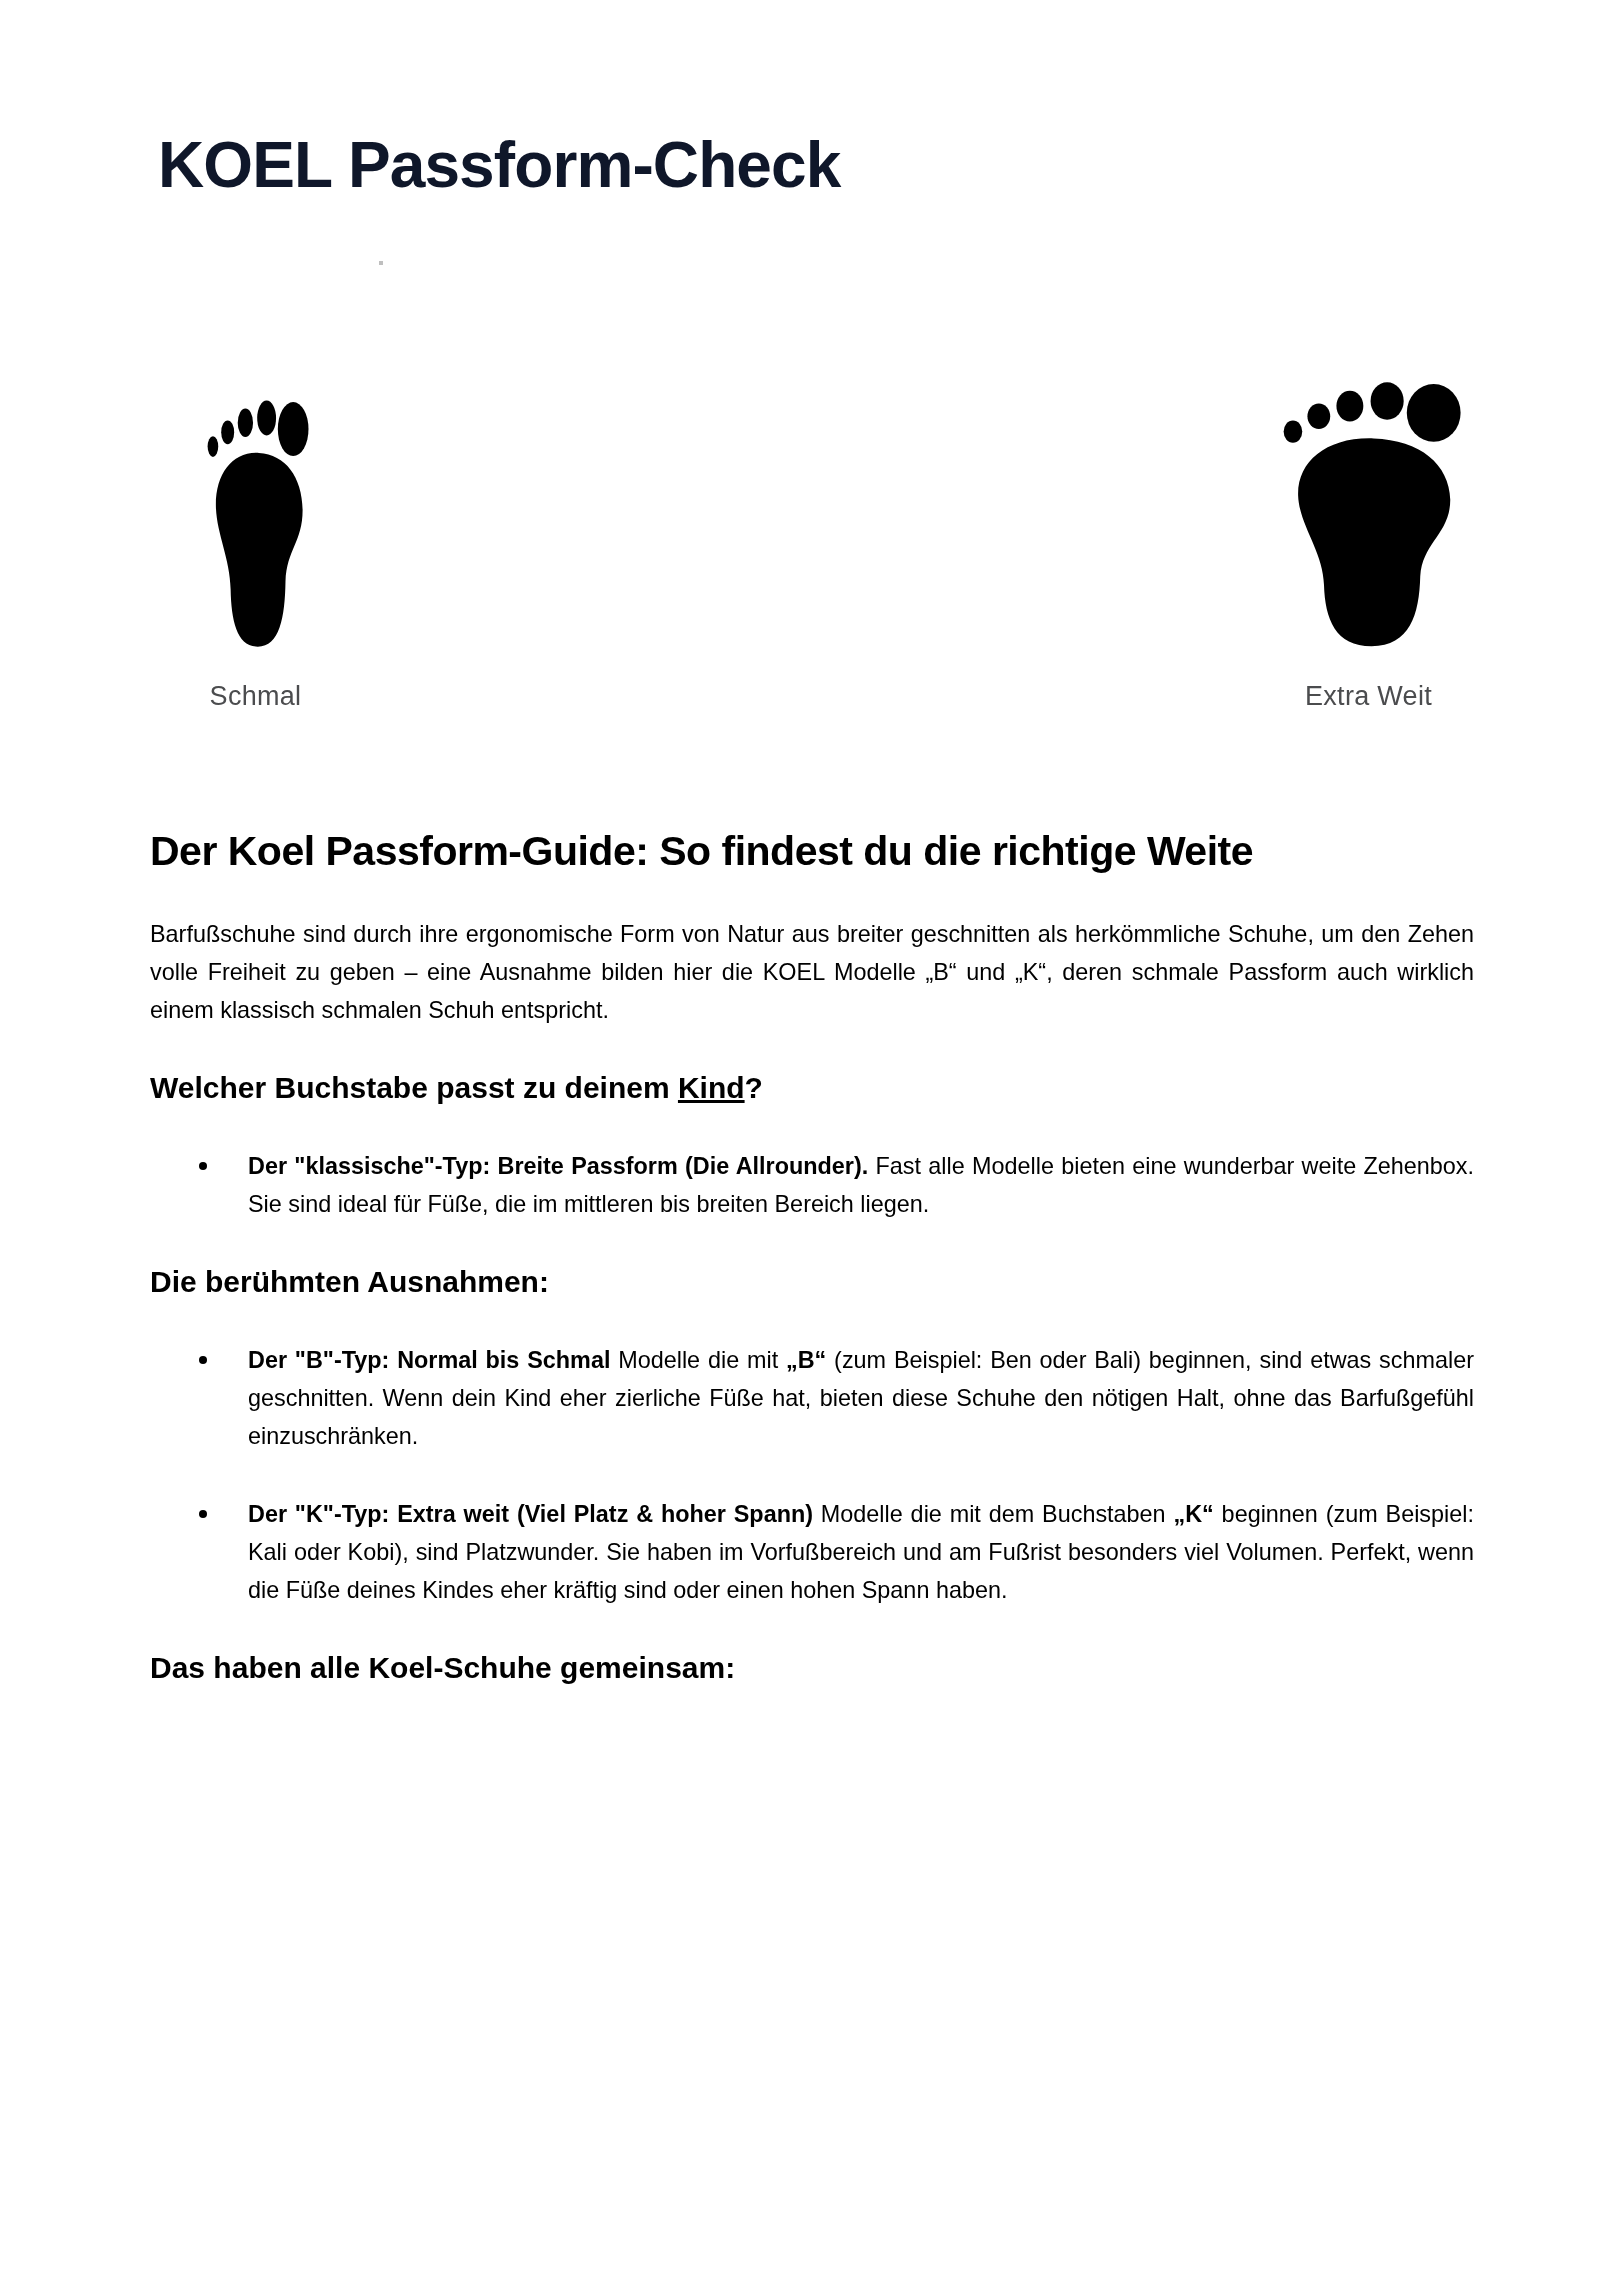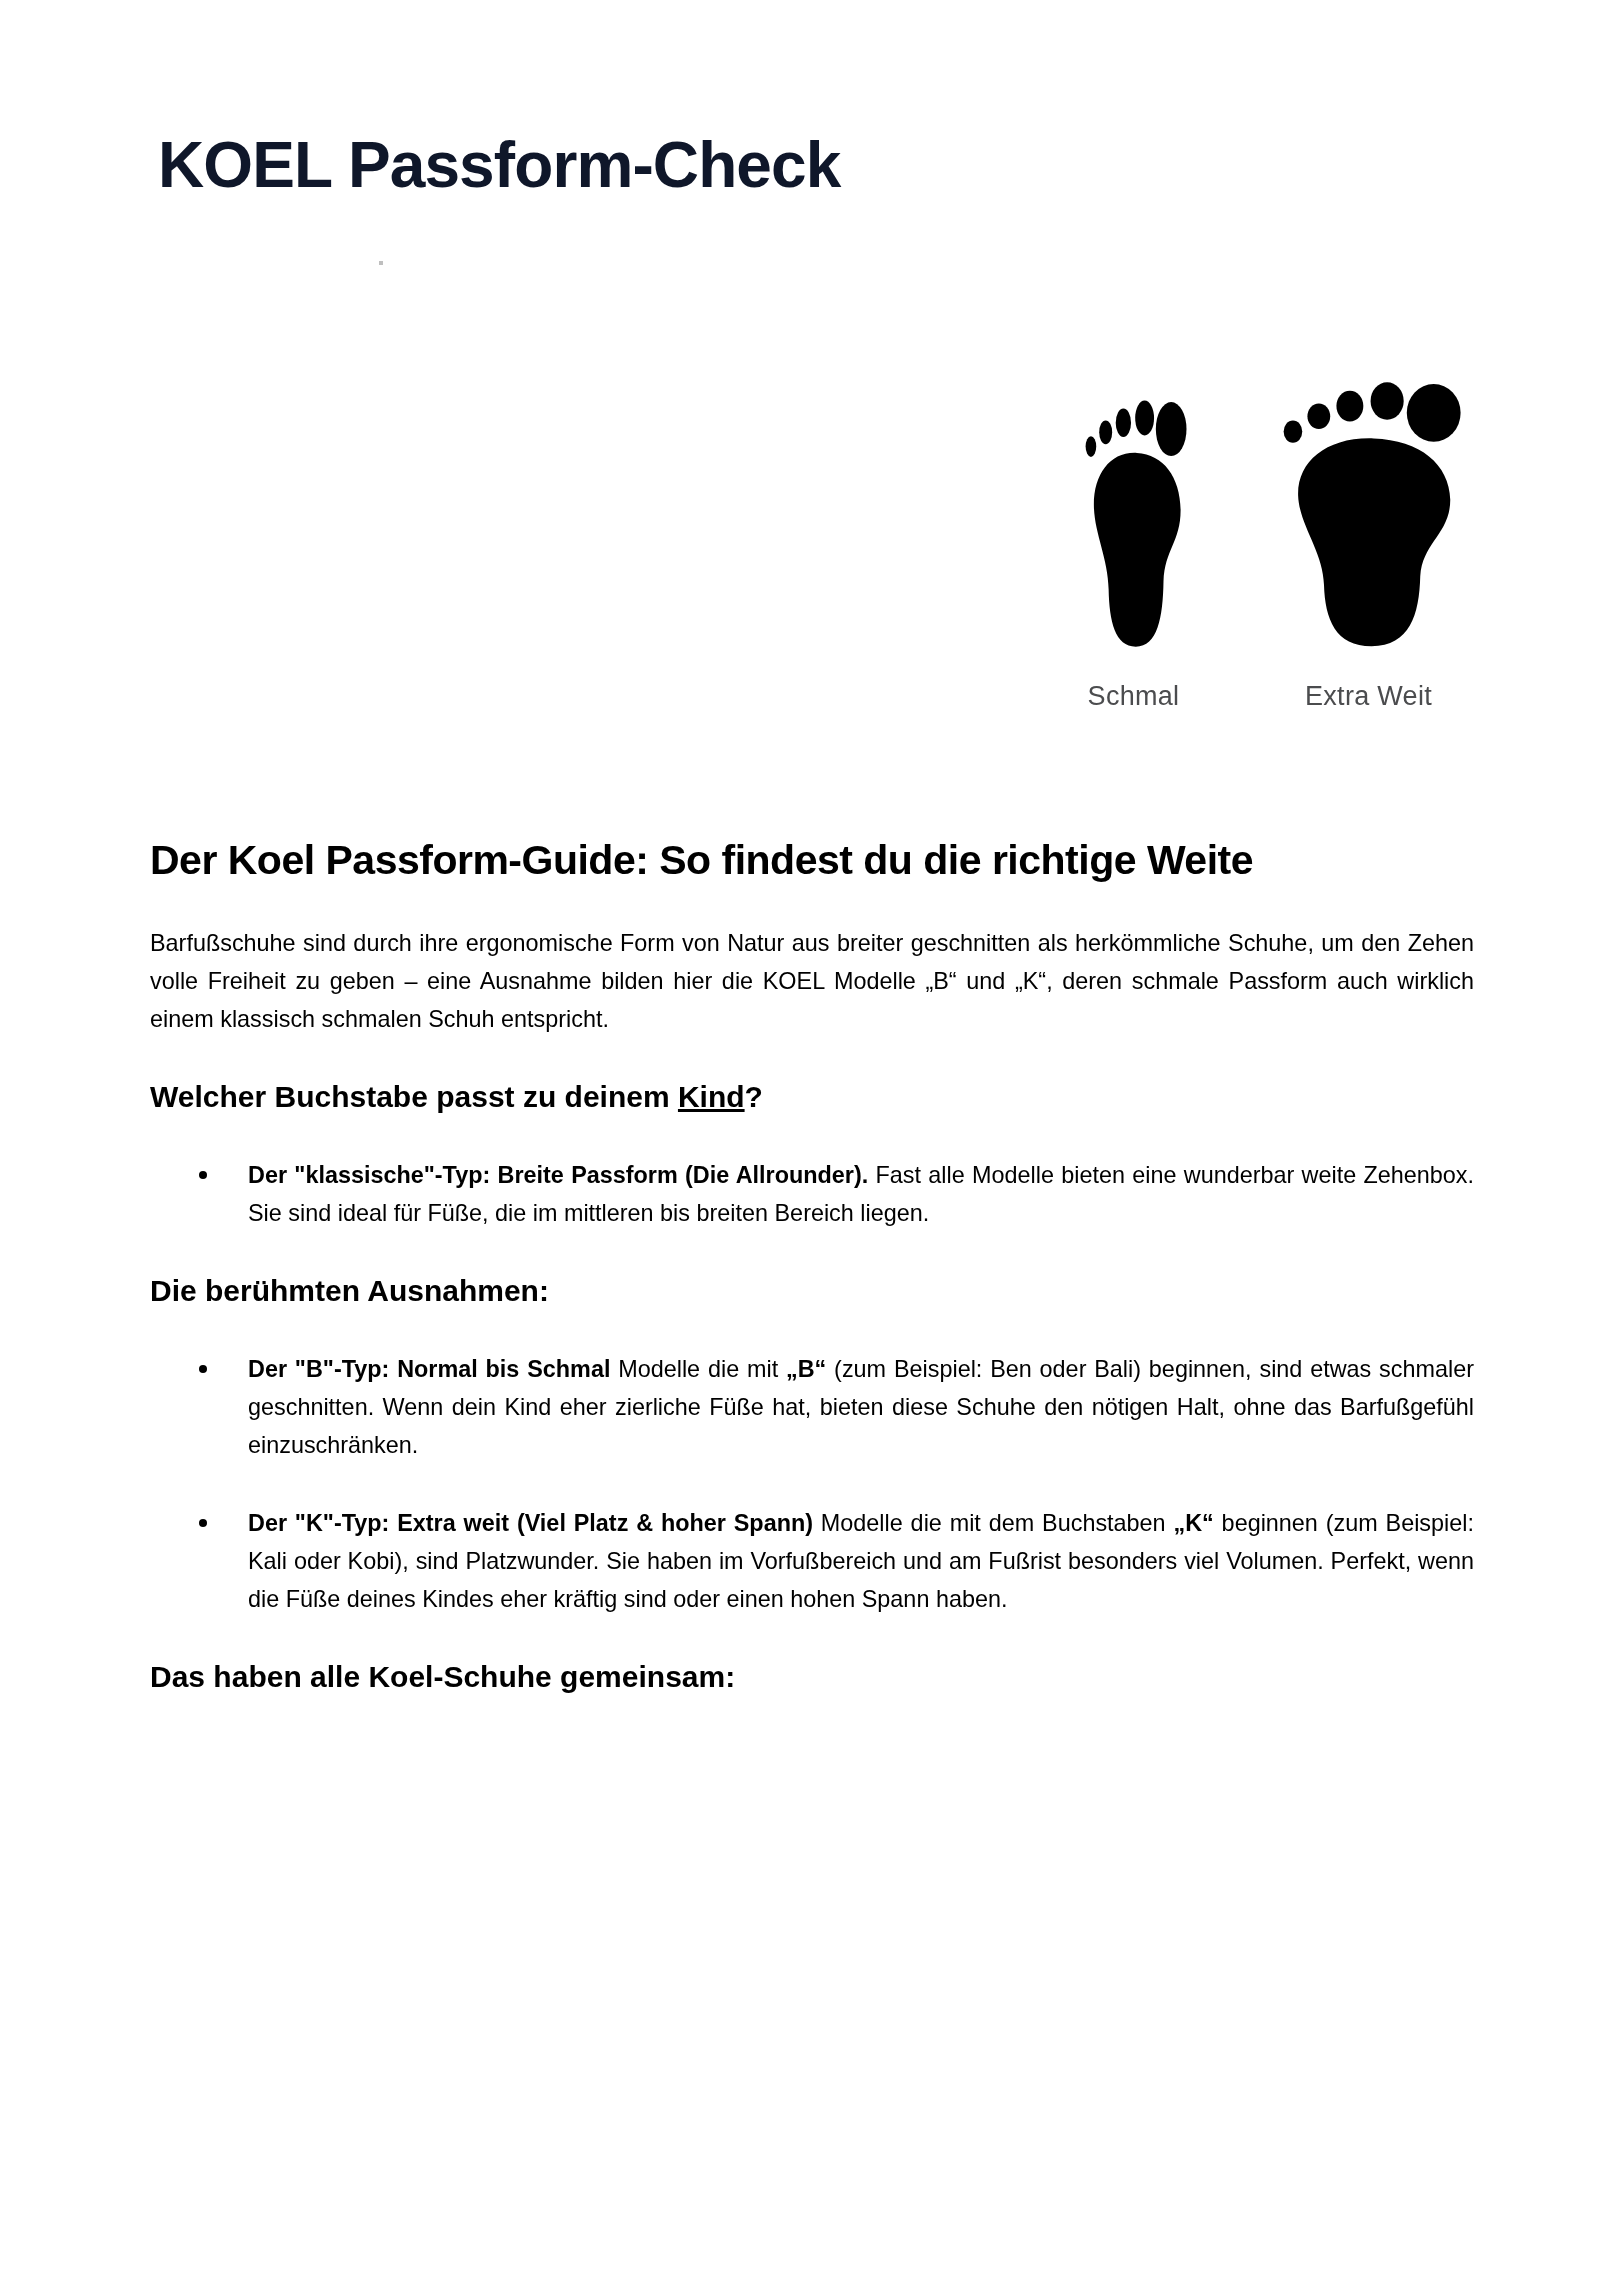--- a/index.html
+++ b/index.html
@@ -15,21 +15,21 @@
   }
   h1.doc-title {
     margin:8px;
     font-size:64px; line-height:77px;
     font-weight:bold; letter-spacing:-0.9px;
     color:#0f172a;
   }
   
   .figure {
     height:566px; margin-top:51px;
-    display:flex; justify-content:flex-end; align-items:flex-end; gap:24px;
+    display:flex; justify-content:space-between; align-items:flex-end; gap:24px;
   }
   .foot-col {
     width:211px;
     display:flex; flex-direction:column; align-items:center; justify-content:flex-end;
     padding-bottom:108px;
   }
   .foot-svg { display:block; }
   .foot-1 { width:118px; height:262px; }
   .foot-2 { width:170px; height:272px; }
   .foot-3 { width:207px; height:281px; }
@@ -40,21 +40,21 @@
     color:var(--label-gray,#4b4c4e);
   }
   .artifact-dot {
     position:absolute; left:379px; top:261px;
     width:3.7px; height:3.7px; background:#8a8a8a; opacity:.55;
   }
   
   h2.guide-heading {
     font-size:41px; line-height:57px; font-weight:bold;
     letter-spacing:-0.5px;
-    margin:11px 0 35px 0;
+    margin:2px 0 35px 0;
   }
   p.body-p {
     font-size:23.4px; line-height:38px;
     margin:0 0 40px 0;
     text-align:justify;
   }
   h3.sub-heading {
     font-size:30px; line-height:38px; font-weight:bold;
     margin:0 0 40px 0;
   }

